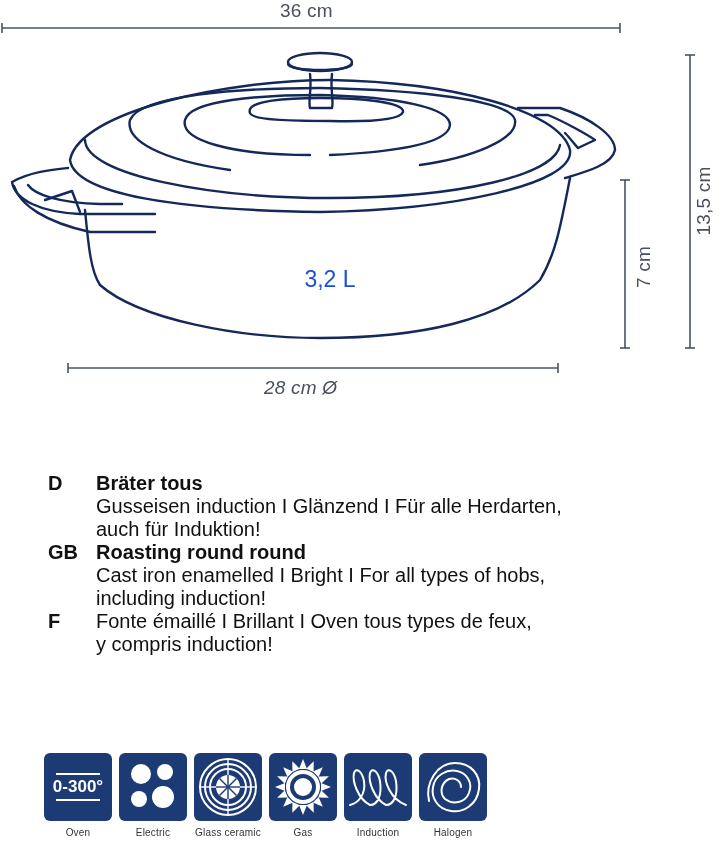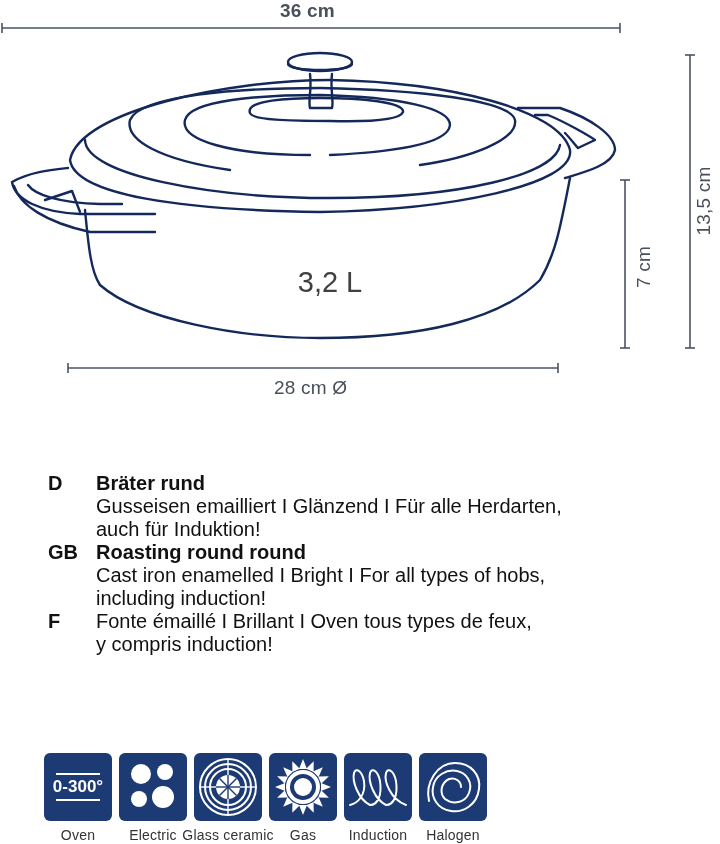--- a/index.html
+++ b/index.html
@@ -1,40 +1,40 @@
 <!DOCTYPE html>
 <html><head>
   <meta charset="utf-8">
   <style>
     html, body { margin: 0; padding: 0; background: #ffffff; }
     body { width: 720px; height: 844px; position: relative; overflow: hidden; font-family: "Liberation Sans", sans-serif; }
     .abs { position: absolute; }
     .dim-label { color: #4a4f5c; font-family: "Liberation Sans", sans-serif; font-size: 19px; font-weight: 300; letter-spacing: 0.2px; }
     .drawing { position: absolute; left: 0; top: 0; }
-    .vol { position: absolute; left: 270px; top: 266px; width: 120px; text-align: center; font-size: 29px; color: #404040; font-family: "Liberation Sans", sans-serif; }
+    .vol { position: absolute; left: 270px; top: 266px; width: 120px; text-align: center; font-size: 23px; color: #1d4ed8; font-family: "Liberation Sans", sans-serif; }
     .desc { position: absolute; left: 48px; top: 472px; width: 660px; color: #111; font-family: "Liberation Sans", sans-serif; font-size: 20px; line-height: 23px; }
     .lang-block { position: relative; padding-left: 48px; }
     .lang-code { position: absolute; left: 0; top: 0; font-weight: bold; }
     .lang-title { font-weight: bold; }
     .icons { position: absolute; left: 44px; top: 753px; display: flex; gap: 7px; }
     .icon-cell { width: 68px; display: flex; flex-direction: column; align-items: center; }
     .icon-box { width: 68px; height: 68px; border-radius: 6px; background: #1c3a73; display: flex; align-items: center; justify-content: center; }
-    .icon-label { margin-top: 6px; font-size: 14px; color: #333; white-space: nowrap; font-family: "Liberation Sans", sans-serif; letter-spacing: 0.2px; }
+    .icon-label { margin-top: 6px; font-size: 10px; color: #333; white-space: nowrap; font-family: "Liberation Sans", sans-serif; letter-spacing: 0.2px; }
     .oven-text { color: #fff; font-weight: bold; font-size: 17px; font-family: "Liberation Sans", sans-serif; }
   </style>
 </head>
 <body>
 
-<div class="abs dim-label" style="left:280px; top:0px;font-weight:bold;">36 cm</div>
+<div class="abs dim-label" style="left:280px; top:0px;">36 cm</div>
 
 <div class="abs dim-label" style="left:664px; top:190px; transform: rotate(-90deg); transform-origin: center; width:80px; text-align:center;">13,5 cm</div>
 
 <div class="abs dim-label" style="left:614px; top:256px; transform: rotate(-90deg); transform-origin: center; width:60px; text-align:center;">7 cm</div>
 
-<div class="abs dim-label" style="left:274px; top:377px;">28 cm Ø</div>
+<div class="abs dim-label" style="left:264px; top:377px;font-style:italic;">28 cm Ø</div>
 
 <svg class="drawing" width="720" height="420" viewBox="0 0 720 420" fill="none">
 
   <g stroke="#4a5266" stroke-width="1.6">
     <line x1="2" y1="28" x2="620" y2="28"></line>
     <line x1="2" y1="23" x2="2" y2="33"></line>
     <line x1="620" y1="23" x2="620" y2="33"></line>
     <line x1="690" y1="55" x2="690" y2="348"></line>
     <line x1="685" y1="55" x2="695" y2="55"></line>
     <line x1="685" y1="348" x2="695" y2="348"></line>
@@ -72,22 +72,22 @@
     <path d="M535 115 L 548 115 C 565 122, 588 135, 595 140 L 578 148"></path>
     <path d="M565 133 C 570 138, 575 145, 578 148"></path>
   </g>
 </svg>
 
 <div class="vol">3,2 L</div>
 
 <div class="desc">
   <div class="lang-block">
     <span class="lang-code">D</span>
-    <div class="lang-title">Bräter rund</div>
-    <div>Gusseisen emailliert I Glänzend I Für alle Herdarten,</div>
+    <div class="lang-title">Bräter tous</div>
+    <div>Gusseisen induction I Glänzend I Für alle Herdarten,</div>
     <div>auch für Induktion!</div>
   </div>
   <div class="lang-block">
     <span class="lang-code">GB</span>
     <div class="lang-title">Roasting round round</div>
     <div>Cast iron enamelled I Bright I For all types of hobs,</div>
     <div>including induction!</div>
   </div>
   <div class="lang-block">
     <span class="lang-code">F</span>

